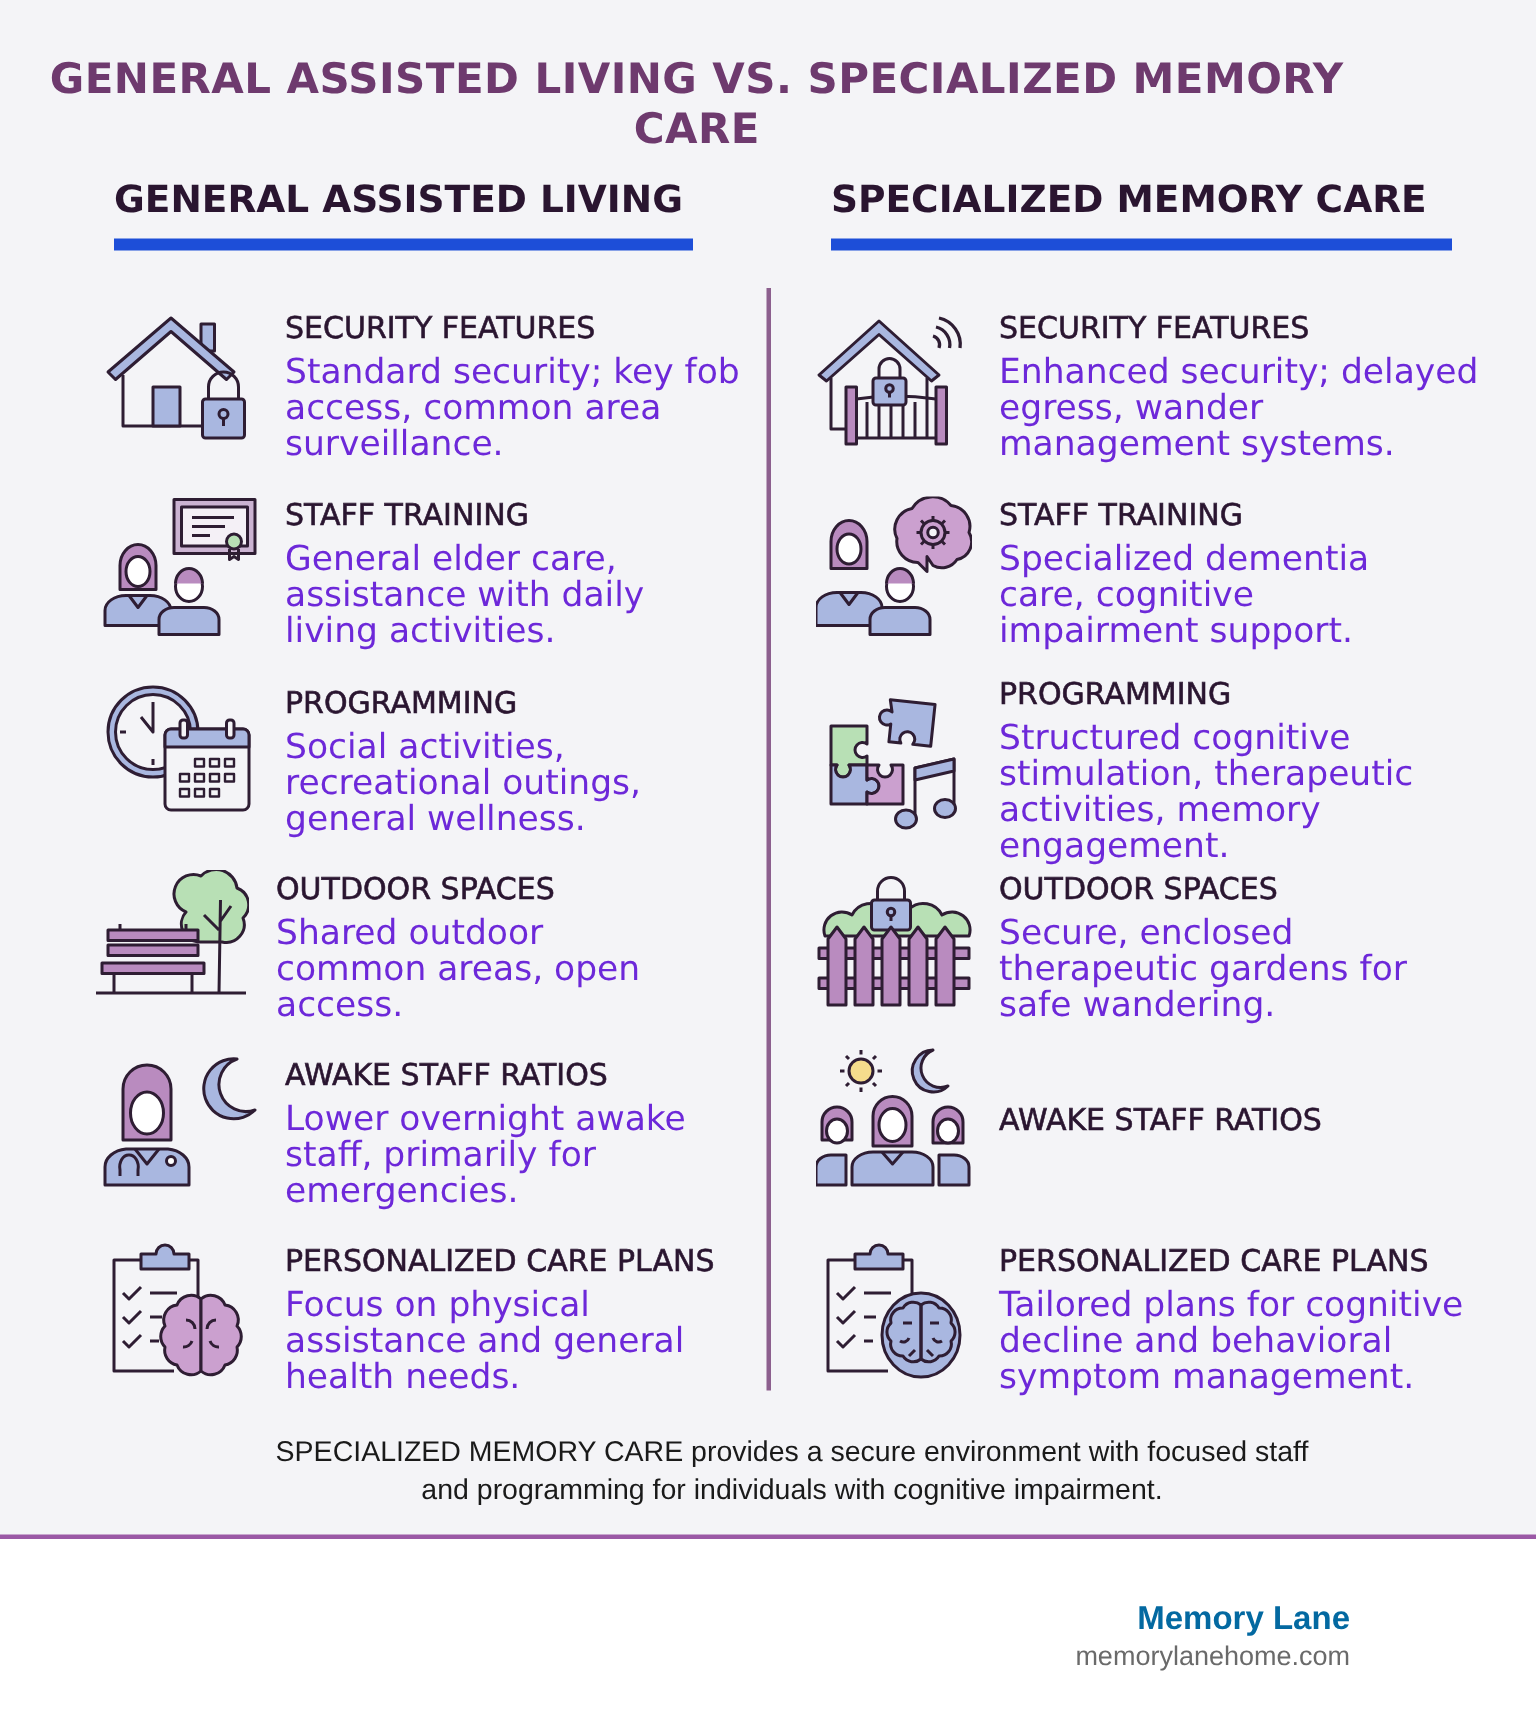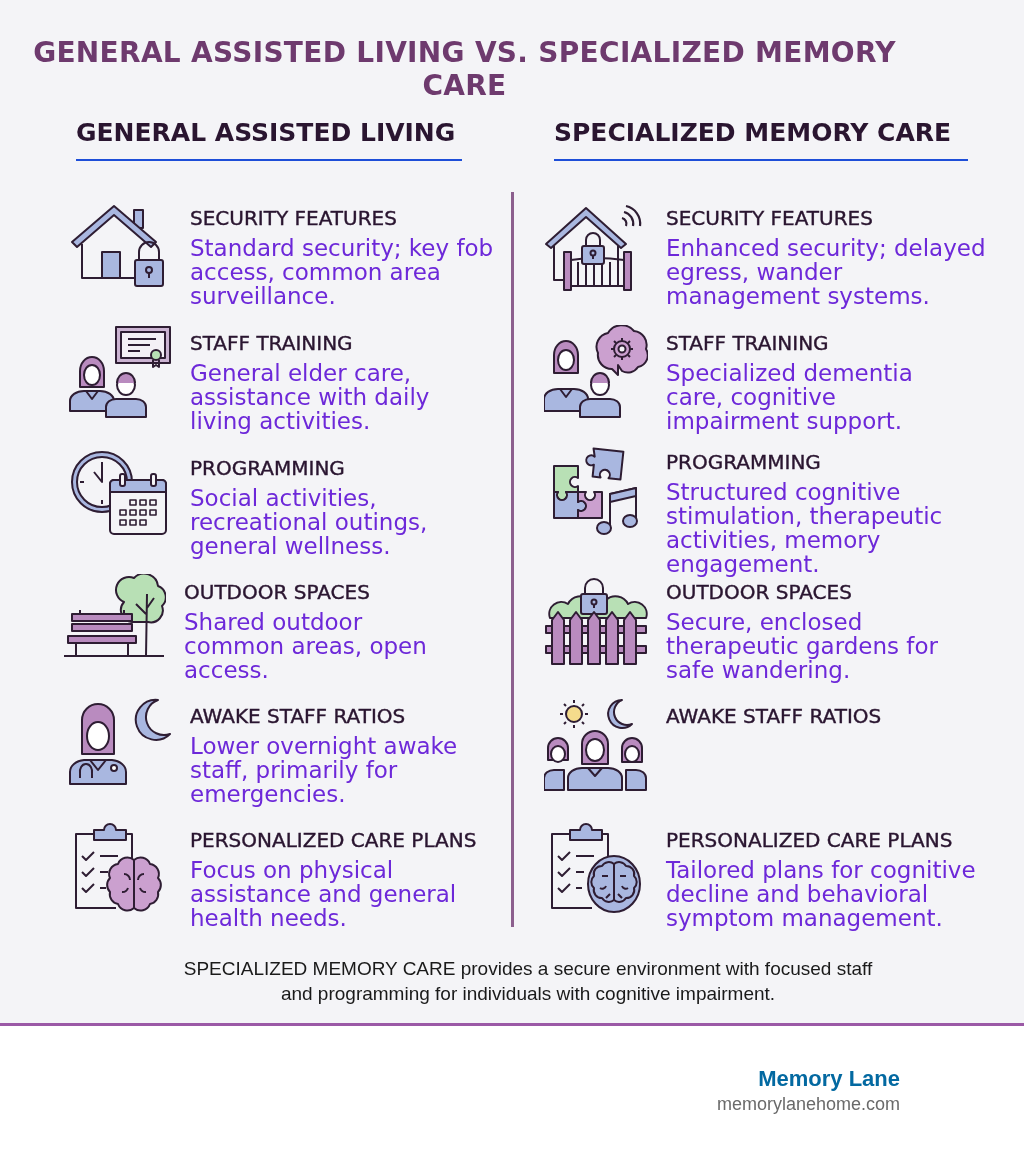--- a/index.html
+++ b/index.html
@@ -20,32 +20,32 @@
       letter-spacing: 0.3px;
       color: #6e3a6e;
     }
     .col-header {
       position: absolute; top: 118px;
       font-family: "DejaVu Sans", sans-serif;
       font-weight: bold;
       font-size: 25px;
       color: #2a1530;
       padding-bottom: 12px;
-      border-bottom: 2px solid #1d4ed8;
+      border-bottom: 8px solid #1d4ed8;
     }
     .col-header.left { left: 76px; width: 386px; }
     .col-header.right { left: 554px; width: 414px; }
     .divider {
       position: absolute; left: 511px; top: 192px; width: 3px; height: 735px;
       background: #8c5f8e;
     }
     .row {
       position: absolute;
       display: flex;
-      align-items: flex-start;
+      align-items: center;
     }
     .row .icon {
       width: 104px; height: 96px; flex: none;
       margin-right: 18px;
     }
     .row .icon svg { width: 104px; height: 96px; display: block; }
     .row .text { padding-top: 6px; }
     .row .heading {
       font-family: "DejaVu Sans", sans-serif;
       font-size: 20px;

